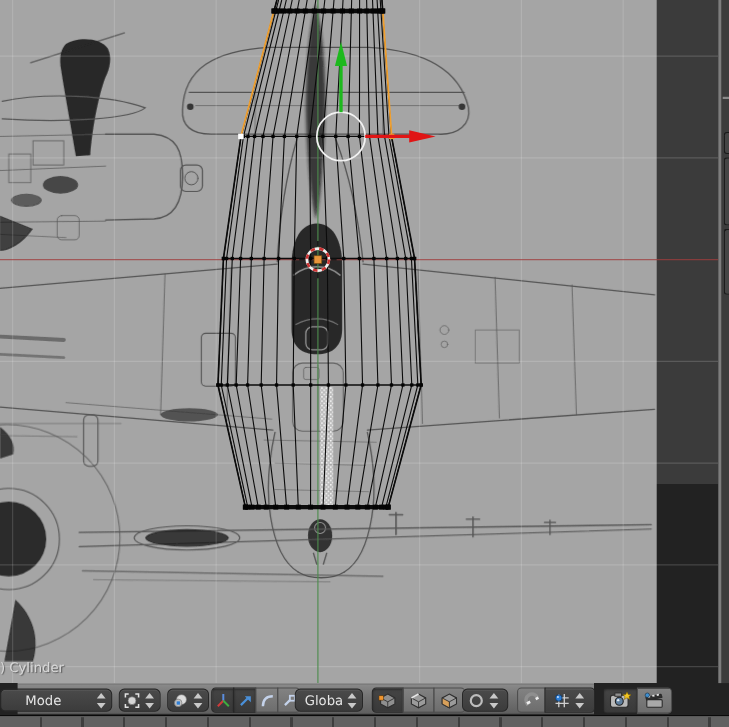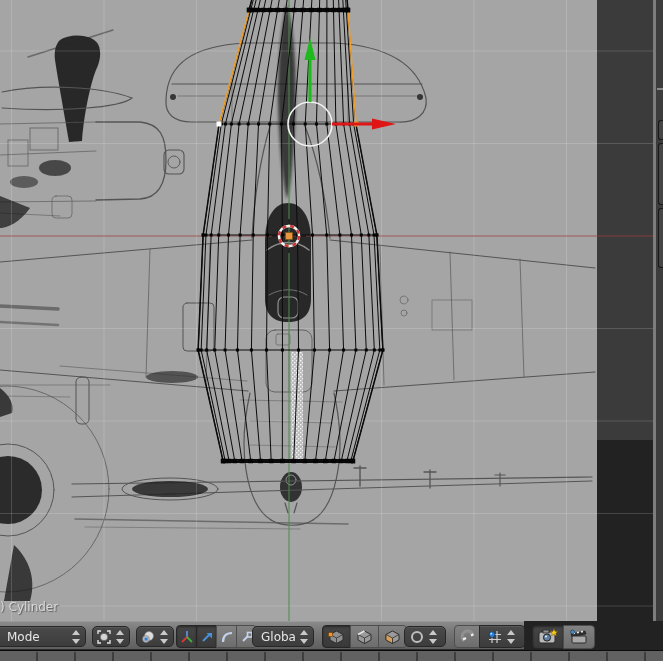--- a/index.html
+++ b/index.html
@@ -10,21 +10,21 @@
   #viewport{position:absolute;left:0;top:0;width:653px;height:440px;background:#3b3b3b;}
   #vp{position:absolute;left:0;top:0;}
   #info-text{position:absolute;left:0px;top:600px;font-size:12px;color:#d8d8d8;
              text-shadow:1px 1px 1px rgba(0,0,0,.45);white-space:nowrap;}
   
   #vdivider{position:absolute;left:653px;top:0;width:3px;height:621px;background:#7d7d7d;}
   #right-panel{position:absolute;left:656px;top:0;width:7px;height:621px;background:#3c3c3c;}
   .rp-line{position:absolute;left:1px;width:6px;height:2px;background:#8a8a8a;}
   .rp-box{position:absolute;left:2px;width:8px;background:#454545;border:1px solid #191919;border-right:none;border-radius:3px 0 0 3px;}
   
-  #header{position:absolute;left:0;top:621px;width:524px;height:29px;
+  #header{position:absolute;left:16px;top:621px;width:524px;height:29px;
           background:linear-gradient(#8a8a8a,#757575 40%,#5f5f5f);
           border-top:1px solid #9a9a9a;border-bottom:1px solid #2a2a2a;box-sizing:border-box;}
   .w{position:absolute;top:4px;height:21px;box-sizing:border-box;display:flex;align-items:center;}
   .dd{background:linear-gradient(#4a4a4a,#3c3c3c);border:1px solid #272727;border-radius:5px;
       color:#e6e6e6;font-size:12px;box-shadow:inset 0 1px 0 rgba(255,255,255,.08);}
   .dd .lbl{flex:1;padding-left:8px;overflow:hidden;}
   .updown{width:11px;height:14px;position:relative;margin:0 4px 0 2px;flex:none;}
   .updown:before,.updown:after{content:"";position:absolute;left:2px;border-left:4px solid transparent;border-right:4px solid transparent;}
   .updown:before{top:0;border-bottom:5px solid #c9c9c9;}
   .updown:after{bottom:0;border-top:5px solid #c9c9c9;}

